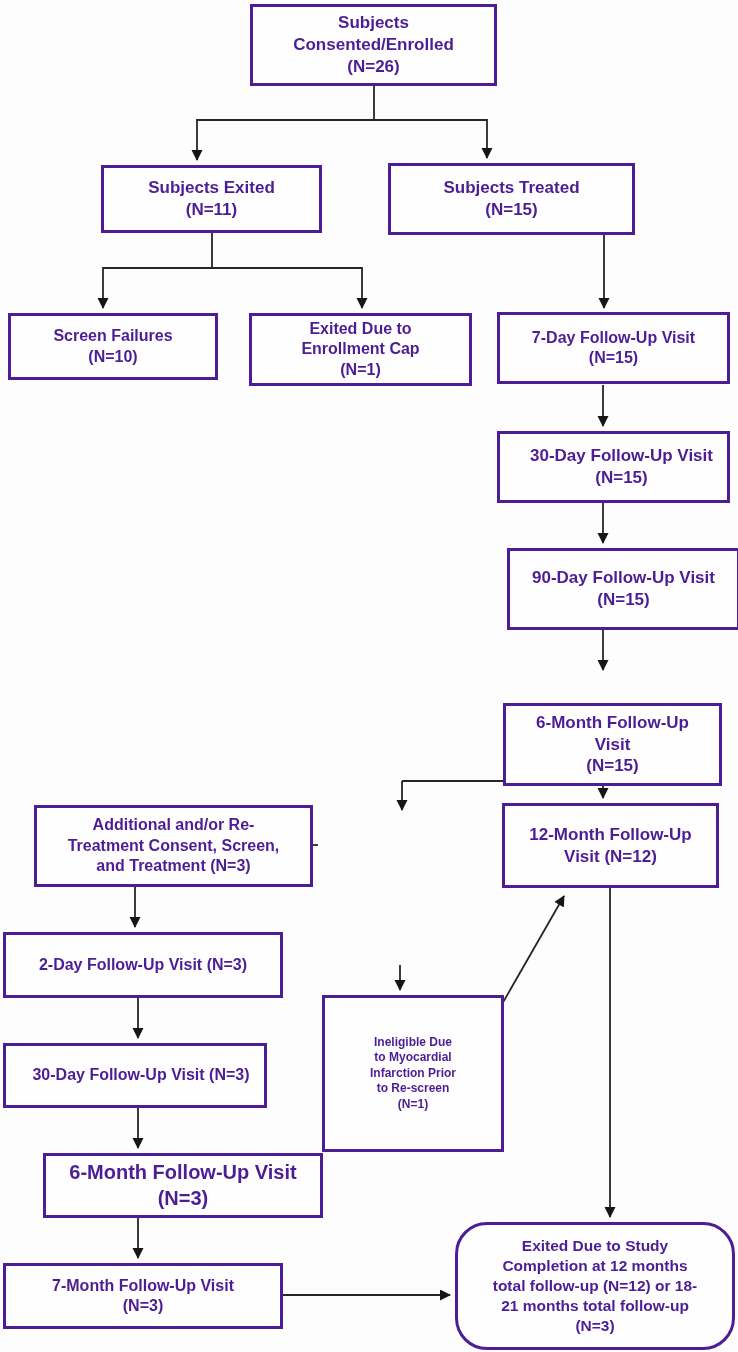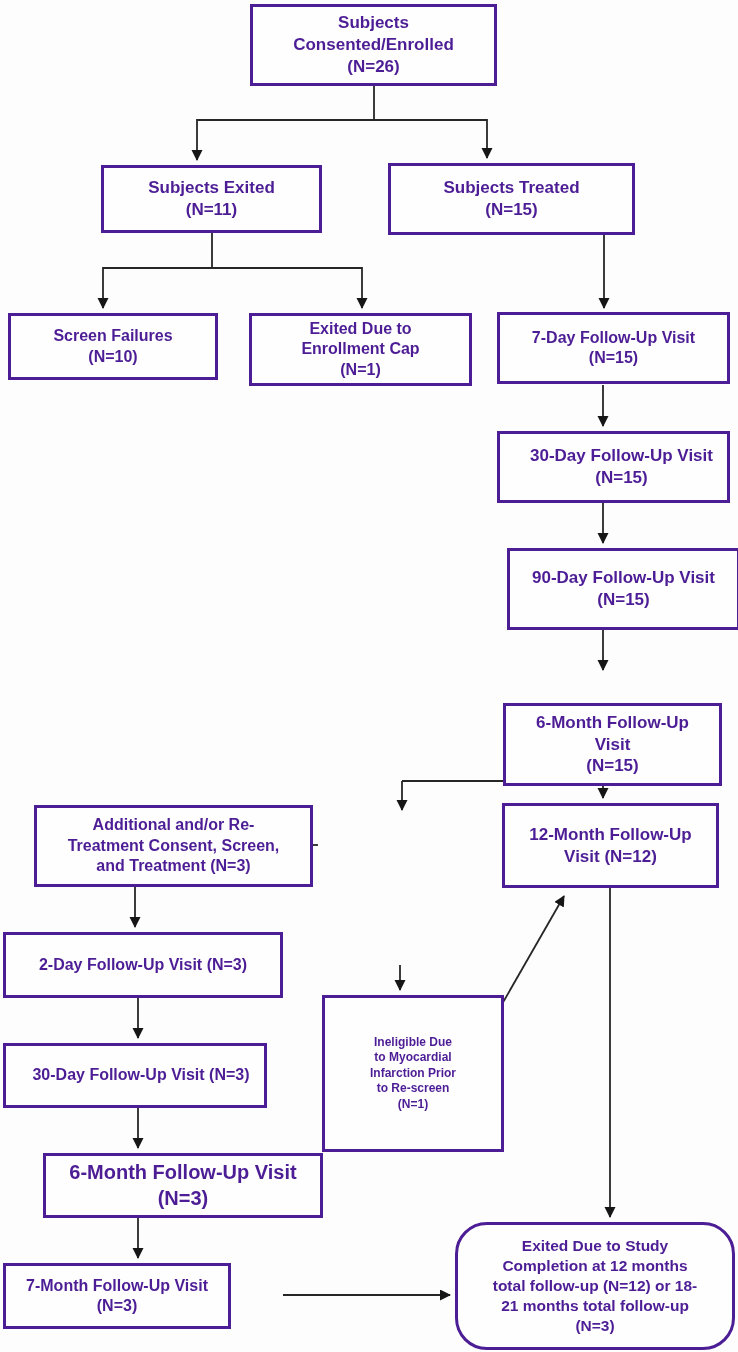--- a/index.html
+++ b/index.html
@@ -29,21 +29,21 @@
   #n-fu7-t          { left:497px; top:312px;  width:233px; height:72px;  font-size:16px; }
   #n-fu30-t         { left:497px; top:431px;  width:233px; height:72px;  font-size:17px;padding-left:16px; }
   #n-fu90-t         { left:499px; top:548px;  width:233px; height:82px;  font-size:17px;margin-left:8px; }
   #n-fu6m-t         { left:503px; top:675px;  width:219px; height:83px;  font-size:17px;margin-top:28px; }
   #n-fu12m          { left:502px; top:803px;  width:217px; height:85px;  font-size:17px; }
   #n-eligible       { left:303px; top:815px;  width:180px; height:150px; font-size:15px; }
   #n-retreat        { left:3px;   top:805px;  width:279px; height:82px;  font-size:16px;margin-left:31px; }
   #n-fu7-r          { left:3px;   top:932px;  width:280px; height:66px;  font-size:16px; }
   #n-fu30-r         { left:3px;   top:1043px; width:264px; height:65px;  font-size:16px;padding-left:12px; }
   #n-fu6m-r         { left:3px;   top:1153px; width:280px; height:65px;  font-size:20px;margin-left:40px; }
-  #n-fu7mo-r        { left:3px;   top:1263px; width:228px; height:66px;  font-size:16px; }
+  #n-fu7mo-r        { left:3px;   top:1263px; width:280px; height:66px;  font-size:16px; }
   #n-ineligible     { left:322px; top:995px;  width:182px; height:157px; font-size:12px; }
   #n-completion     { left:455px; top:1222px; width:280px; height:128px; font-size:15.5px;border-radius:32px; }
 </style>
 </head>
 <body>
 
 <div class="stage">
 
   <svg class="edges" viewBox="0 0 738 1352" xmlns="http://www.w3.org/2000/svg" fill="none" stroke="#262626" stroke-width="1.8">
     <defs>

